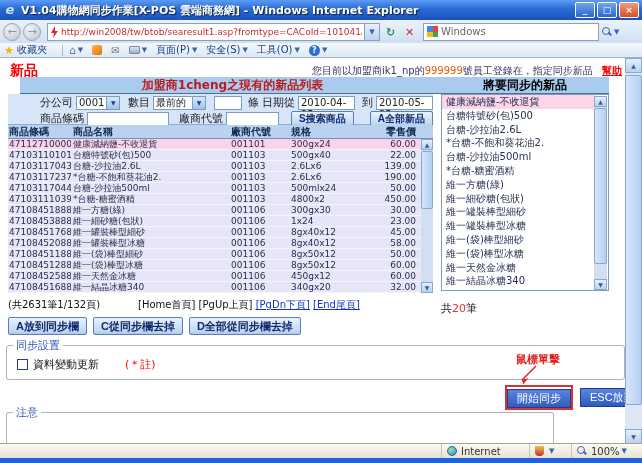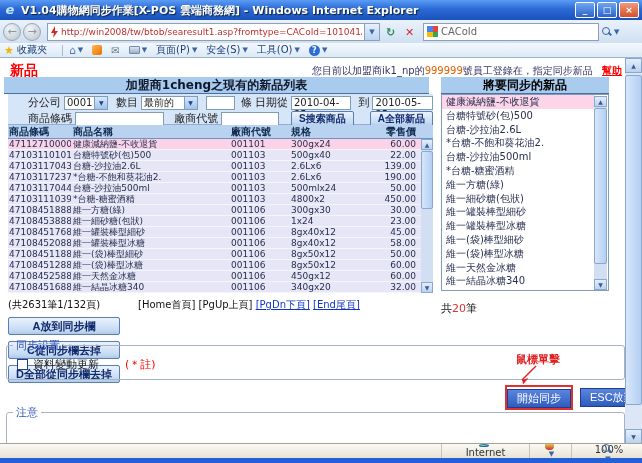--- a/index.html
+++ b/index.html
@@ -67,36 +67,36 @@
 
   
   .content { position:absolute; left:0; top:57px; width:642px; height:386px; background:#fff;
     border-top:1px solid #A0B4C8; overflow:hidden; }
 
   .page-title { position:absolute; left:10px; top:4px; font-size:14px; font-weight:bold; color:#F00; }
   .login-notice { position:absolute; right:20px; top:6px; font-size:10px; color:#333366; white-space:nowrap; }
   .login-notice .hl { color:#E06000; }
   .help-link { color:#F00; font-weight:bold; text-decoration:underline; margin-left:6px; }
 
-  .panel-header { position:absolute; left:4px; top:19px; width:425px; height:17px;
+  .panel-header { position:absolute; left:20px; top:19px; width:425px; height:17px;
     background:#A9CBEE; border-bottom:1px solid #4A6FA5; text-align:center;
-    font-size:12px; font-weight:bold; color:#0f172a; line-height:17px; }
+    font-size:12px; font-weight:bold; color:#b91c1c; line-height:17px; }
   .filters { position:absolute; left:8px; top:36px; width:425px; height:31px; background:#D6E6F8;
-    border-bottom:1px solid #8FB0D4; font-size:11px; color:#222; }
+    border-bottom:1px solid #8FB0D4; font-size:11px; color:#222;padding-left:12px; }
   .frow { display:flex; align-items:center; height:15px; padding-left:20px; }
   .frow label { margin-right:3px; white-space:nowrap; }
   .xpselect { height:14px; background:#fff; border:1px solid #7F9DB9; display:flex; align-items:center; font-size:10px; }
   .xpselect .val { padding:0 2px; flex:1; white-space:nowrap; }
   .xpselect .arr { width:13px; height:12px; background:linear-gradient(180deg,#D8E8FC,#9FC2EC);
     border-left:1px solid #7F9DB9; color:#204080; font-size:6px; line-height:12px; text-align:center; }
   .xpinput { height:14px; background:#fff; border:1px solid #7F9DB9; font-size:10px; padding:0 2px;
     color:#222; line-height:12px; }
   .xpbtn { height:16px; background:linear-gradient(180deg,#EAF2FC,#C3D9F3 80%,#AFC9E8);
     border:1px solid #5C7FB2; border-radius:2px; color:#102A6E; font-weight:bold; font-size:10px;
-    padding:0 7px; line-height:14px; white-space:nowrap; }
+    padding:0 7px; line-height:14px; white-space:nowrap;text-align:right; }
 
   
   .ptable { position:absolute; left:8px; top:67px; width:425px; }
   .thead { display:flex; background:#B8D2F0; border-bottom:1px solid #6F93BC; height:14px;
     font-size:10px; font-weight:bold; color:#102A50; }
   .thead .cell { line-height:14px; }
   .tbody { height:154px; overflow:hidden; width:413px; }
   .trow { display:flex; height:11px; background:#E6E6F6; border-bottom:1px solid #F4F4FC;
     font-size:9px; color:#283050; }
   .trow.pink { background:#FAD3E8; }
@@ -115,21 +115,21 @@
     border:1px solid #89A8D0; border-radius:2px; }
   .tbl-sb { left:421px; top:81px; width:12px; height:154px; }
   .list-sb { right:1px; top:1px; width:13px; height:194px; }
   .main-sb { right:0; top:0; width:17px; height:386px; background:#DCE6F5; }
 
   
   .pagination { position:absolute; left:8px; top:240px; width:430px; font-size:10px; color:#111; white-space:nowrap; }
   .pagination .plink { color:#1133CC; text-decoration:underline; }
   .pagination .sepsp { display:inline-block; width:38px; }
 
-  .actionrow { position:absolute; left:8px; top:259px; display:flex; gap:6px;flex-direction:column; }
+  .actionrow { position:absolute; left:8px; top:259px; display:flex; gap:6px; }
   .actionrow .xpbtn { height:18px; line-height:16px; font-size:11px; }
 
   
   .rpanel-header { position:absolute; left:441px; top:19px; width:168px; height:17px;
     background:#A9CBEE; border-bottom:1px solid #4A6FA5; text-align:center; font-size:12px;
     font-weight:bold; color:#000; line-height:17px; }
   .listbox { position:absolute; left:441px; top:36px; width:168px; height:197px; background:#fff;
     border:1px solid #7F9DB9; overflow:hidden; }
   .litem { height:13.8px; font-size:10px; color:#283050; padding-left:4px; line-height:14px;
     white-space:nowrap; overflow:hidden; width:153px; }
@@ -146,30 +146,30 @@
   .note-red { color:#F00; margin-left:26px; }
 
   .hint-label { position:absolute; left:516px; top:294px; font-size:11px; color:#E02020; font-weight:bold; }
   .hint-arrow { position:absolute; left:514px; top:306px; }
 
   .startrow { position:absolute; left:505px; top:327px; display:flex; gap:7px; align-items:center; }
   .bluebtn { background:linear-gradient(180deg,#5A86DE,#2F5BBE); color:#fff; border:1px solid #1C3E8E;
     font-size:11px; padding:2px 9px; line-height:13px; white-space:nowrap; }
   .redbox { border:2px solid #E03030; padding:0; }
 
-  .notes-fs { position:absolute; left:6px; top:347px; width:619px; height:58px; }
+  .notes-fs { position:absolute; left:6px; top:347px; width:548px; height:58px; }
   .notes-fs ul { list-style:none; margin:6px 0 0 12px; }
   .notes-fs li { font-size:10.5px; color:#222; line-height:13px; white-space:nowrap; overflow:hidden; }
   .notes-fs li::before { content:"・"; color:#444; margin-right:2px; }
 
   
   .statusbar { position:absolute; left:0; top:443px; width:642px; height:15px;
     background:linear-gradient(180deg,#FBFAF5,#E6E2D4); border-top:1px solid #A8A490;
     display:flex; align-items:center; font-size:10px; color:#333; }
-  .seg { height:100%; display:flex; align-items:center; border-right:1px solid #C8C4B4; padding:0 5px;flex-direction:column; }
+  .seg { height:100%; display:flex; align-items:center; border-right:1px solid #C8C4B4; padding:0 5px; }
   .seg.grow { flex:1; }
   .globe { width:10px; height:10px; border-radius:50%;
     background:radial-gradient(circle at 35% 30%,#9FE0A8,#2E8BD0); margin-right:4px; border:1px solid #1E6AA8; }
   .shield { width:9px; height:10px; background:linear-gradient(180deg,#E8C84A,#C03030);
     border-radius:0 0 4px 4px; margin-right:3px; }
   .zoomseg .mag::before { border-color:#3A66A8; }
   .taskstrip { position:absolute; left:0; top:458px; width:642px; height:5px; background:#2460D8; }
 </style>
 </head>
 <body>
@@ -198,21 +198,21 @@
     <span class="dropbtn">▼</span>
     <span class="navtool refresh">↻</span>
     <span class="navtool stop">✕</span>
     <span class="searchbox">
       <span class="gicon">
         <span style="background:#4285F4"></span>
           <span style="background:#EA4335"></span>
         <span style="background:#FBBC05"></span>
           <span style="background:#34A853"></span>
       </span>
-      <span class="search-text">CACoId</span>
+      <span class="search-text">Windows</span>
     </span>
     <span class="magwrap">
       <span class="mag"></span>
       <span class="caret">▼</span>
     </span>
   </div>
 
   <div class="cmdbar">
     <span class="cmd-item">
       <span class="star">★</span>

